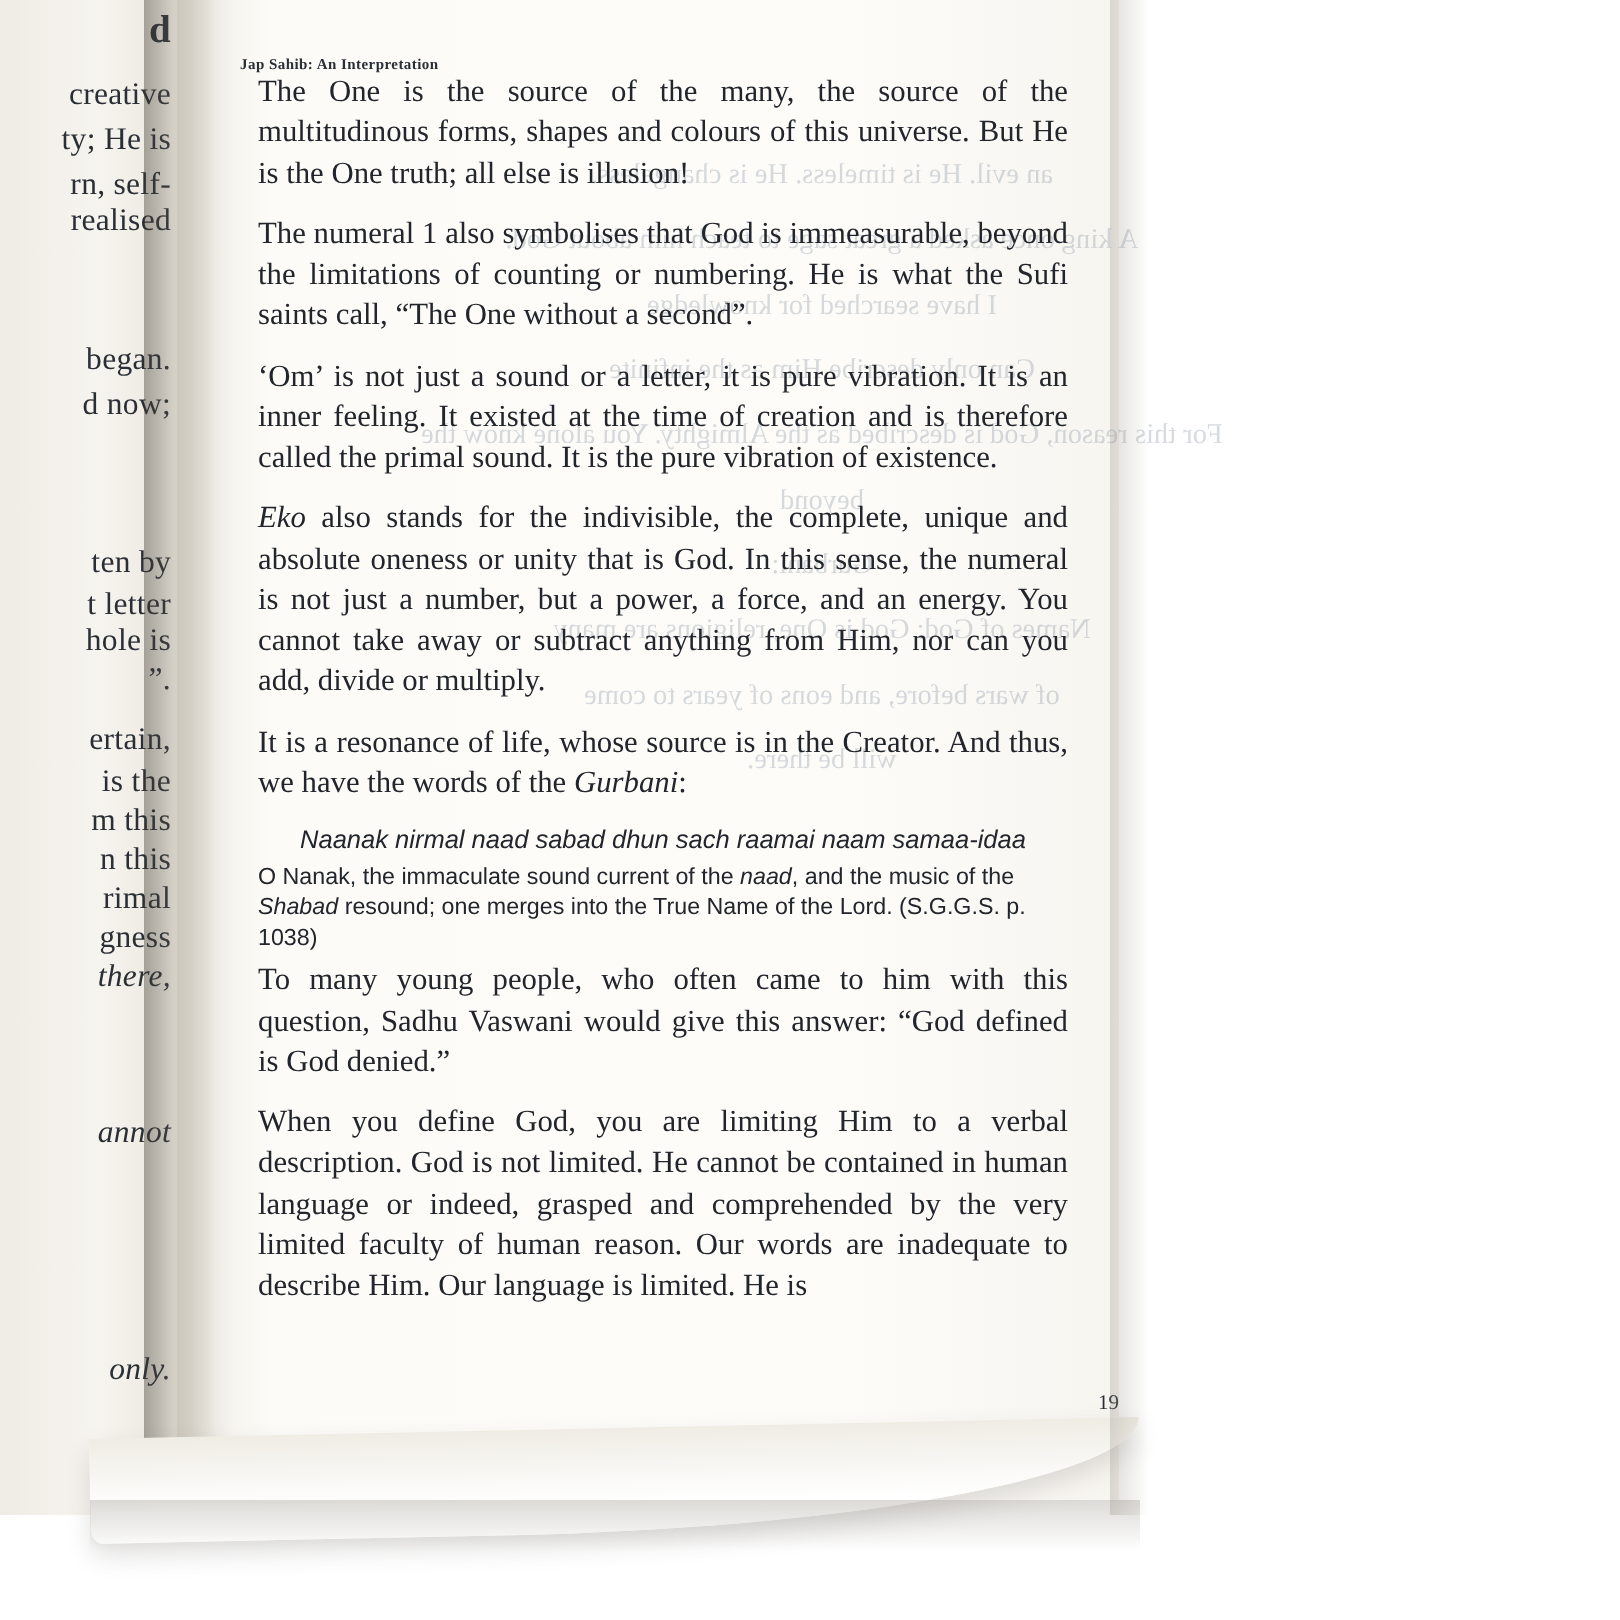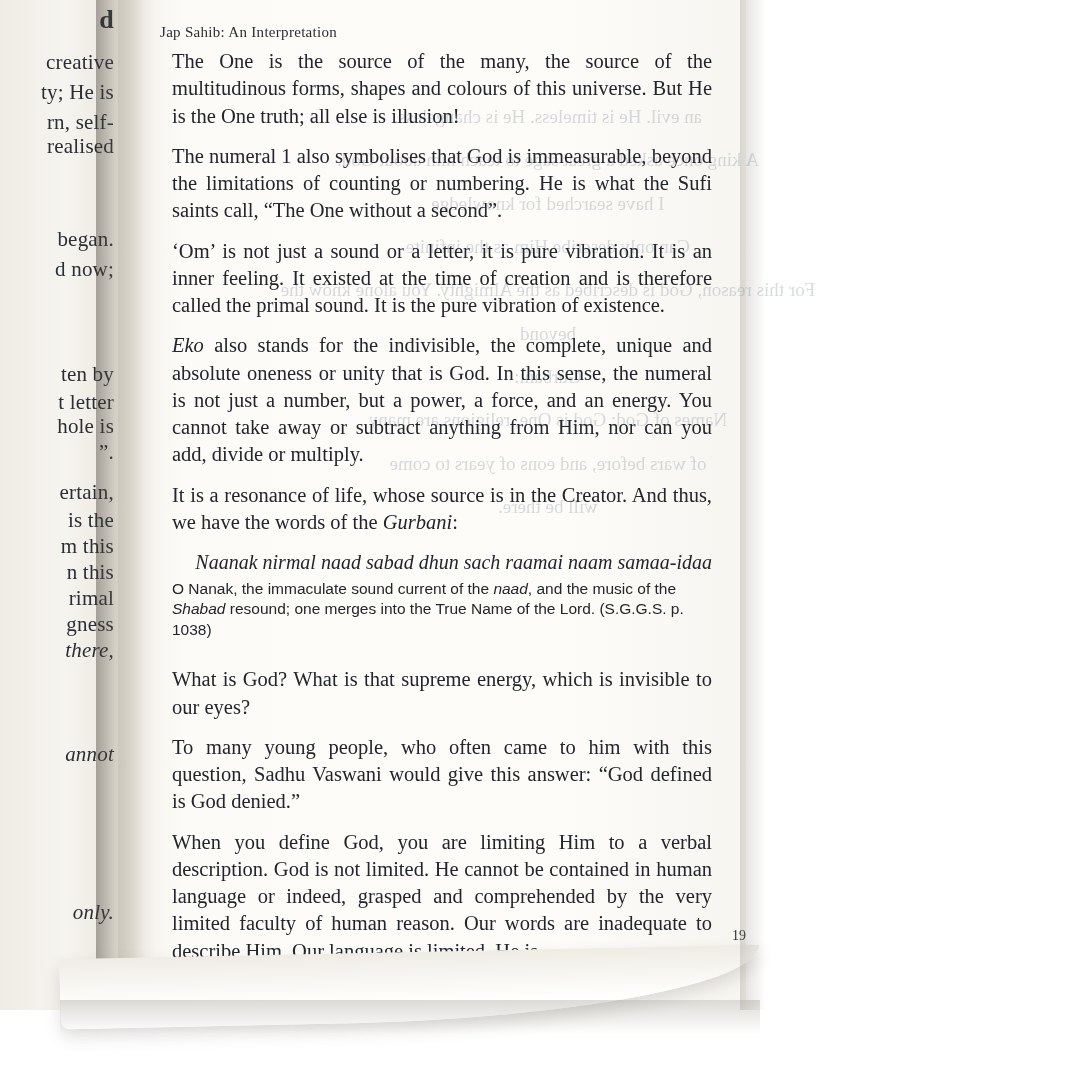--- a/index.html
+++ b/index.html
@@ -71,51 +71,52 @@
     top: 0;
     width: 628px;
     height: 1000px;
     background: #fbfaf6;
     background-image: linear-gradient(to right, #f0ede6 0%, #fcfbf7 10%, #fdfcf9 70%, #f7f5f0 100%);
     box-shadow: 0 0 0 0 transparent;
   }
   .running-head {
     position: absolute;
     left: 42px;
-    top: 24px;
-    font-size: 15px;
+    top: 38px;
+    font-size: 10px;
     color: #2a2f36;
     font-family: "Liberation Serif", serif;
     letter-spacing: 0.3px;
+    font-weight: bold;
   }
   .col {
     position: absolute;
     left: 54px;
     top: 48px;
     width: 540px;
   }
   p.body {
     margin: 0 0 13px 0;
     font-size: 20.5px;
     line-height: 1.33;
     color: #22262c;
     text-align: justify;
     font-family: "Liberation Serif", serif;
   }
   p.verse {
     margin: 0 0 3px 0;
-    font-size: 20px;
+    font-size: 17px;
     line-height: 1.33;
     color: #22262c;
     font-style: italic;
-    text-align: right;
-    font-family: Liberation Serif, serif;
+    text-align: center;
+    font-family: Liberation Sans, sans-serif;
   }
   p.gloss {
-    margin: 0 0 26px 0;
+    margin: 0 0 4px 0;
     font-size: 15.5px;
     line-height: 1.33;
     color: #22262c;
     text-align: left;
     font-family: "Liberation Sans", sans-serif;
   }
   .ital { font-style: italic; }
   .page-number {
     position: absolute;
     left: 0;
@@ -230,21 +231,20 @@
       <p class="body"><span>‘Om’ is not just a sound or a letter, it is pure vibration. It is an inner feeling. It existed at the time of creation and is therefore called the primal sound. It is the pure vibration of existence.</span></p>
 
       <p class="body"><span class="ital">Eko</span> <span>also stands for the indivisible, the complete, unique and absolute oneness or unity that is God. In this sense, the numeral is not just a number, but a power, a force, and an energy. You cannot take away or subtract anything from Him, nor can you add, divide or multiply.</span></p>
 
       <p class="body"><span>It is a resonance of life, whose source is in the Creator. And thus, we have the words of the </span><span class="ital">Gurbani</span><span>:</span></p>
 
       <p class="verse">Naanak nirmal naad sabad dhun sach raamai naam samaa-idaa</p>
 
       <p class="gloss">O Nanak, the immaculate sound current of the <span class="ital">naad</span>, and the music of the <span class="ital">Shabad</span> resound; one merges into the True Name of the Lord. (S.G.G.S. p. 1038)</p>
 
-      <p class="body"><span>What is God? What is that supreme energy, which is invisible to our eyes?</span></p>
 
       <p class="body"><span>To many young people, who often came to him with this question, Sadhu Vaswani would give this answer: “God defined is God denied.”</span></p>
 
       <p class="body"><span>When you define God, you are limiting Him to a verbal description. God is not limited. He cannot be contained in human language or indeed, grasped and comprehended by the very limited faculty of human reason. Our words are inadequate to describe Him. Our language is limited. He is</span></p>
 
     </div>
 
     <div class="page-number">19</div>
   </div>
 

